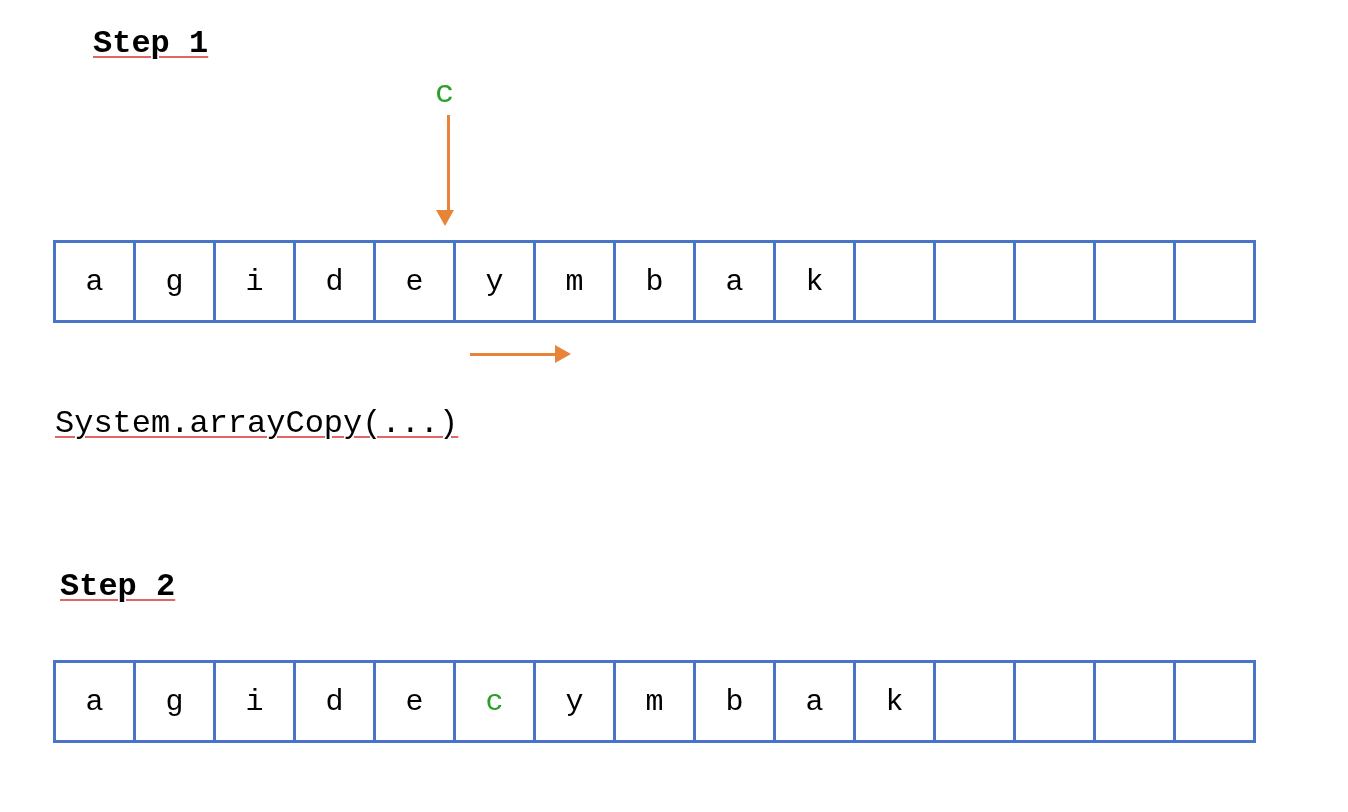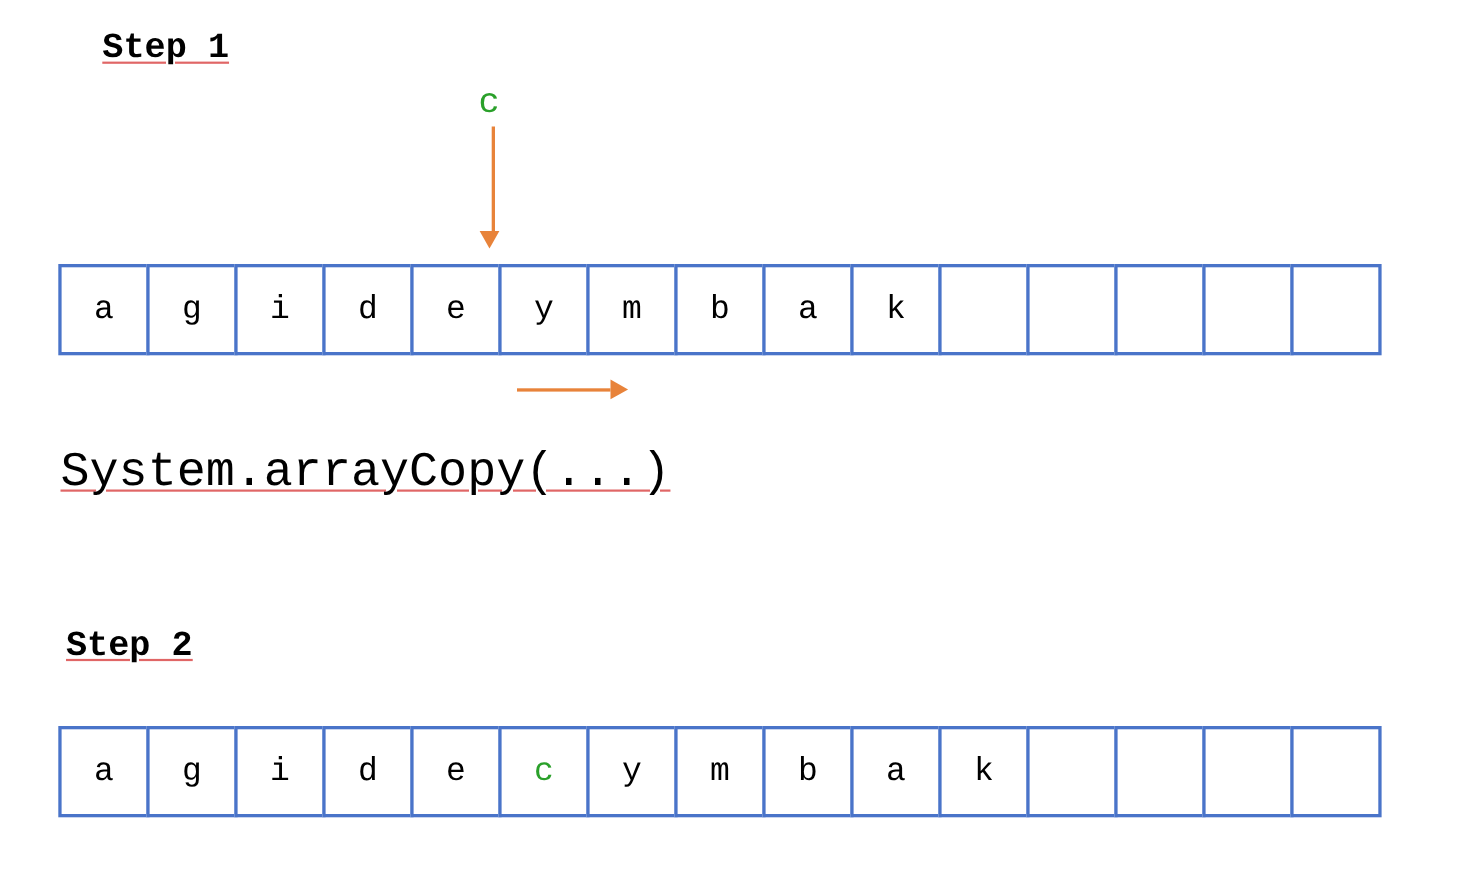--- a/index.html
+++ b/index.html
@@ -41,21 +41,21 @@
     align-items: center;
     justify-content: center;
     font-size: 30px;
     color: #000;
     background: #fff;
   }
   .cell:first-child { margin-left: 0; }
   .cell.green { color: #2aa02a; }
   .caption {
     position: absolute;
-    font-size: 44px;
+    font-size: 32px;
     color: #000;
     text-decoration: underline;
     text-decoration-color: #e06666;
     text-decoration-thickness: 2px;
     text-underline-offset: 4px;
   }
   .arrow-down {
     position: absolute;
   }
   .arrow-down .shaft {

